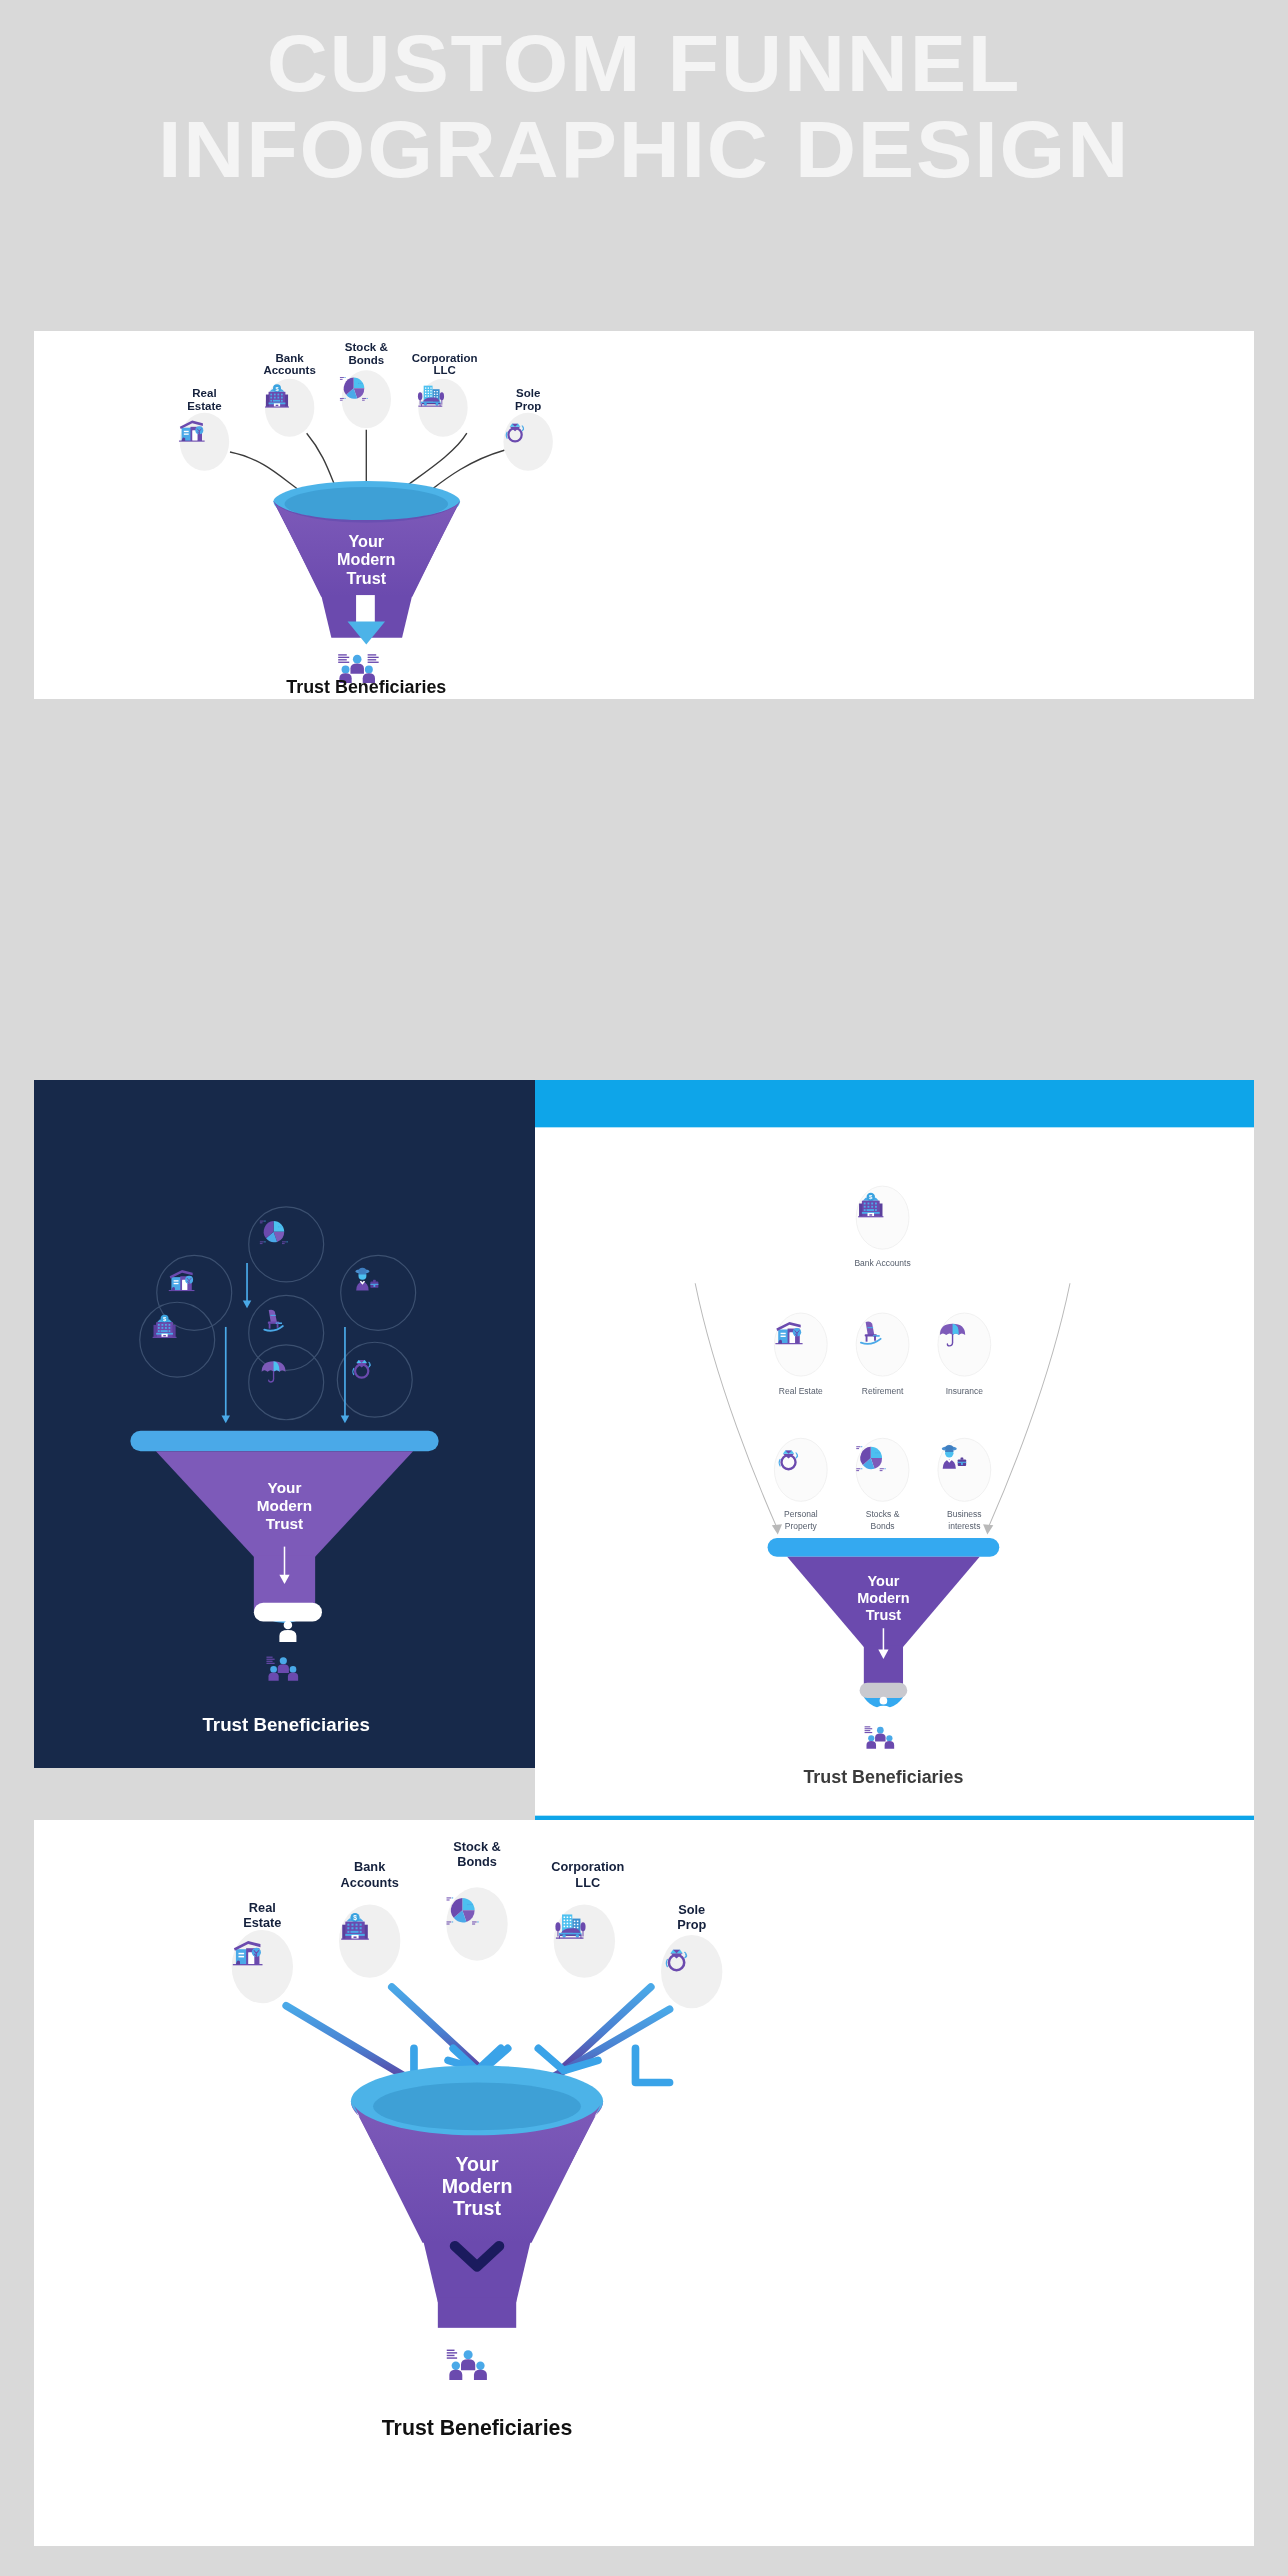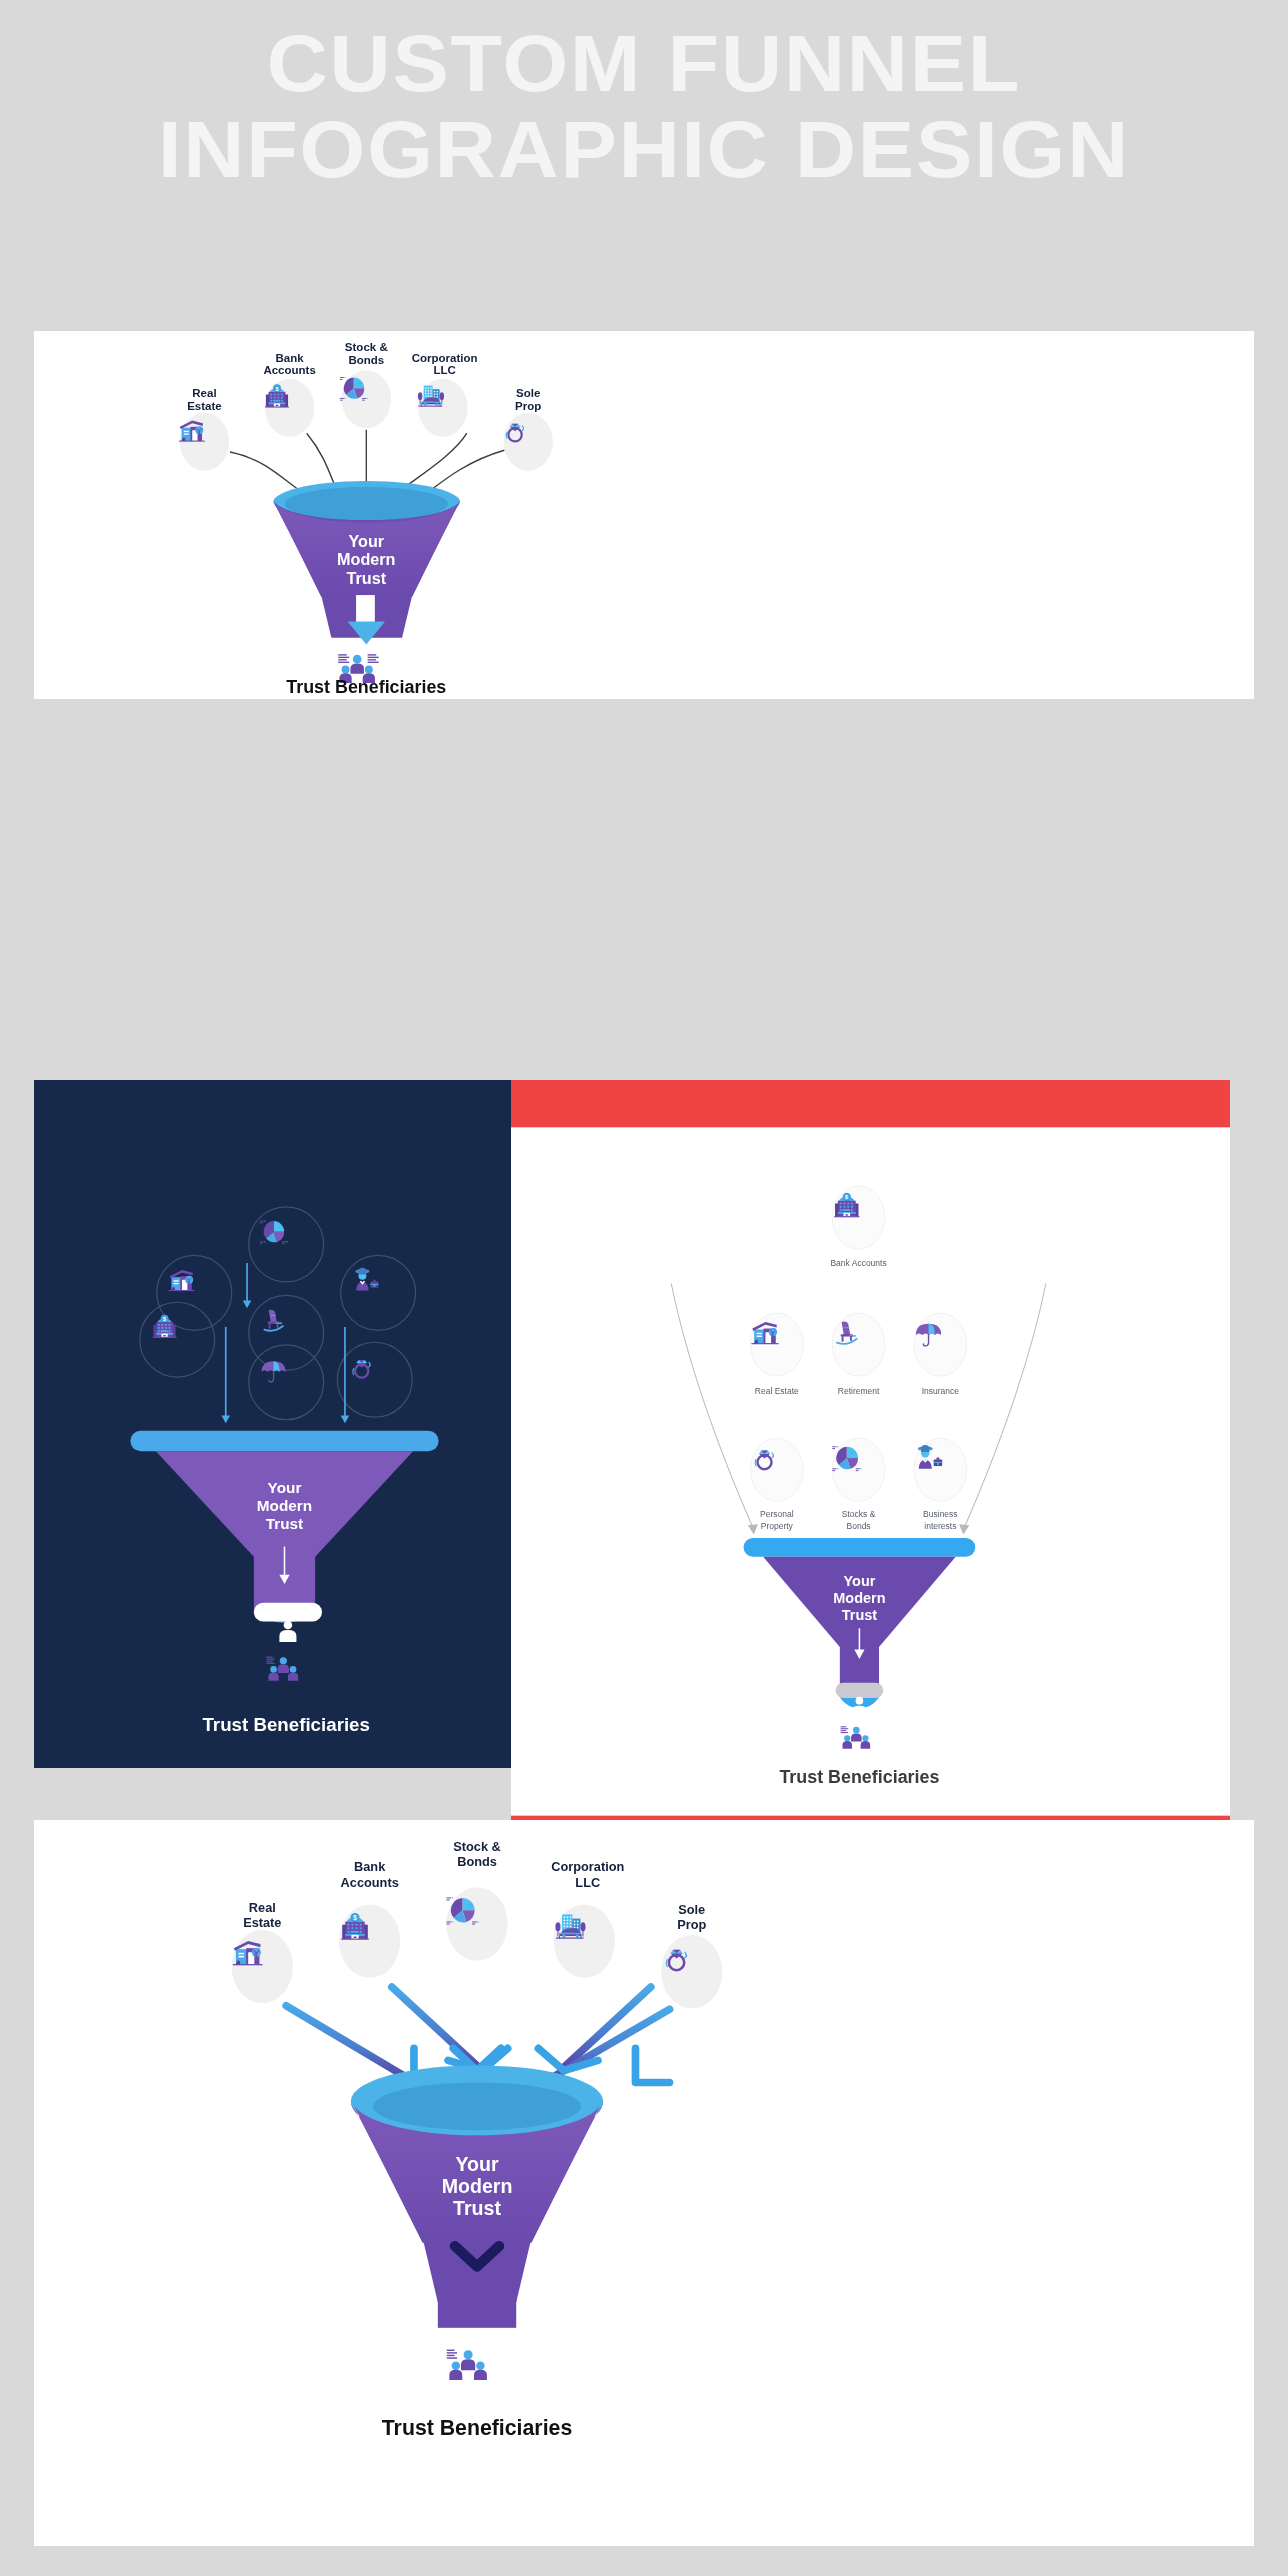--- a/index.html
+++ b/index.html
@@ -21,21 +21,21 @@
     letter-spacing:1.7px;
     transform:scaleX(1.07);
   }
   #title-block div{display:block;white-space:nowrap;}
   .tl2{margin-top:5.1px;}
 
   
   .panel{position:absolute;overflow:hidden;}
   #panel-one{left:34px;top:331px;width:1220px;height:368px;background:#ffffff;}
   #panel-dark{left:34px;top:1080px;width:501px;height:688px;background:#17294a;}
-  #panel-white2{left:511px;top:1080px;width:719px;height:783px;background:#ef4444;}
+  #panel-white2{left:535px;top:1080px;width:719px;height:783px;background:#0ea5e9;}
   #panel-four{left:34px;top:1820px;width:1220px;height:726px;background:#ffffff;}
 
   
   .stage{position:absolute;left:0;top:0;width:100%;height:100%;}
   .stage svg{display:block;width:100%;height:100%;}
 
   
   .node-label{
     font-family:"Liberation Sans",sans-serif;
     font-weight:700;fill:#14203c;

